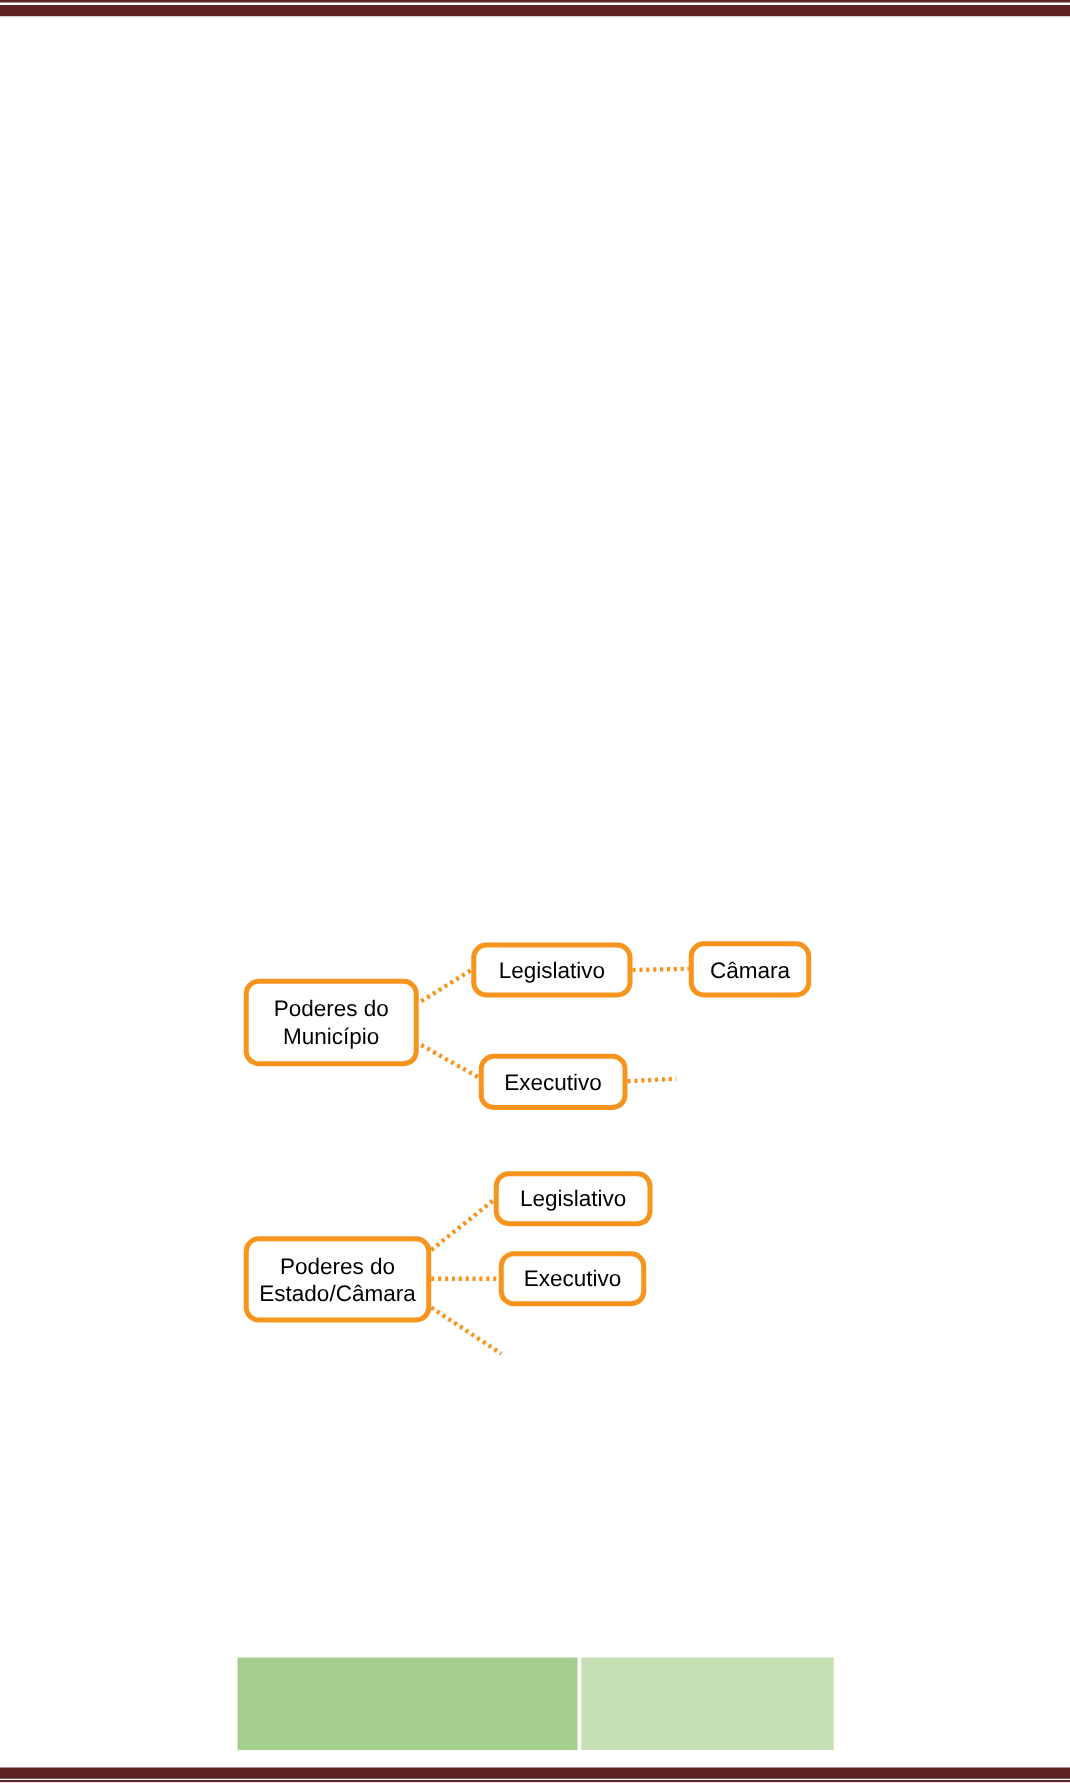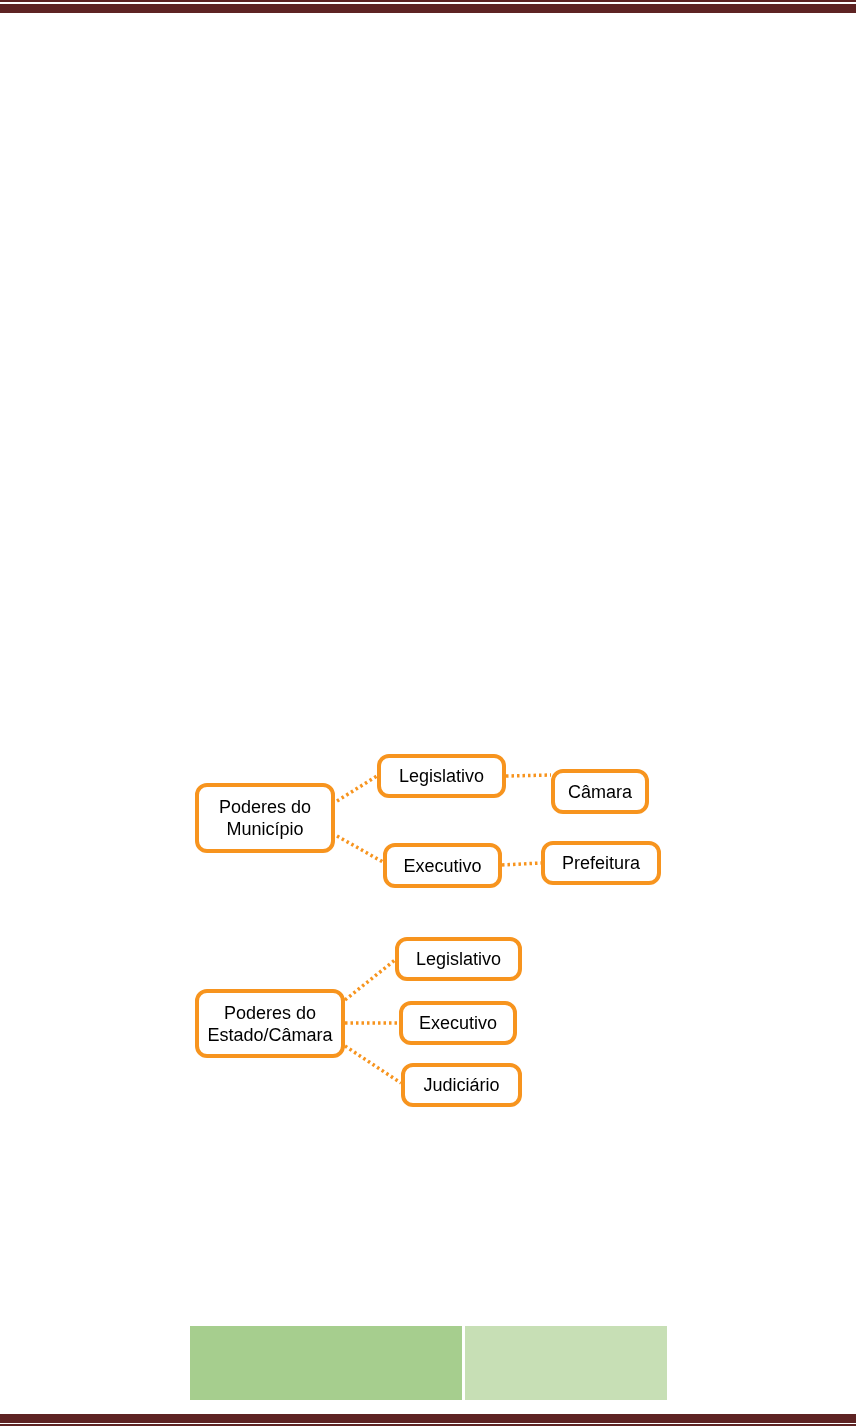--- a/index.html
+++ b/index.html
@@ -75,28 +75,26 @@
     <line x1="345" y1="1000" x2="395" y2="960"></line>
     <line x1="345" y1="1023" x2="399" y2="1023"></line>
     <line x1="345" y1="1046" x2="401" y2="1083"></line>
   </svg>
 
   <div class="node" style="left:195px; top:783px; width:140px; height:70px;">
     <span>Poderes do</span>
     <span>Município</span>
   </div>
   <div class="node" style="left:377px; top:754px; width:129px; height:44px;">Legislativo</div>
-  <div class="node" style="left:551px; top:753px; width:98px; height:45px;margin-top:16px;">Câmara</div>
+  <div class="node" style="left:551px; top:753px; width:98px; height:45px;">Câmara</div>
   <div class="node" style="left:383px; top:843px; width:119px; height:45px;">Executivo</div>
-  <div class="node" style="left:541px; top:841px; width:120px; height:44px;">Prefeitura</div>
 
   <div class="node" style="left:195px; top:989px; width:150px; height:69px;">
     <span>Poderes do</span>
     <span>Estado/Câmara</span>
   </div>
   <div class="node" style="left:395px; top:937px; width:127px; height:44px;">Legislativo</div>
   <div class="node" style="left:399px; top:1001px; width:118px; height:44px;">Executivo</div>
-  <div class="node" style="left:401px; top:1063px; width:121px; height:44px;">Judiciário</div>
 
   <div class="footer-cell footer-cell-left"></div>
   <div class="footer-cell footer-cell-right"></div>
 
 </div>
 
 </body></html>

